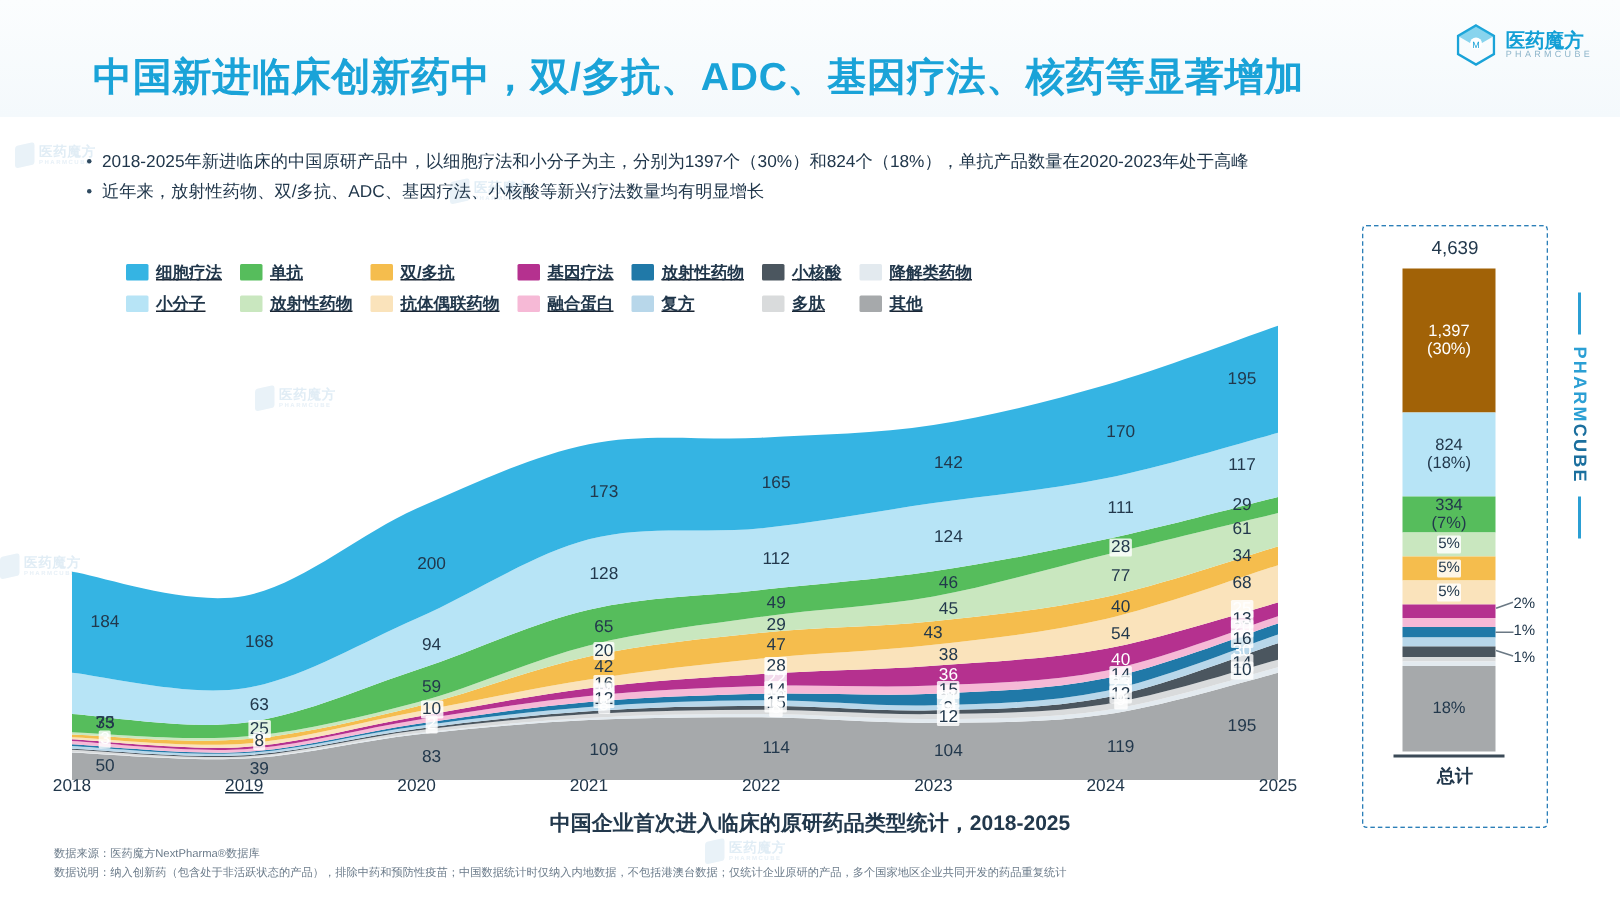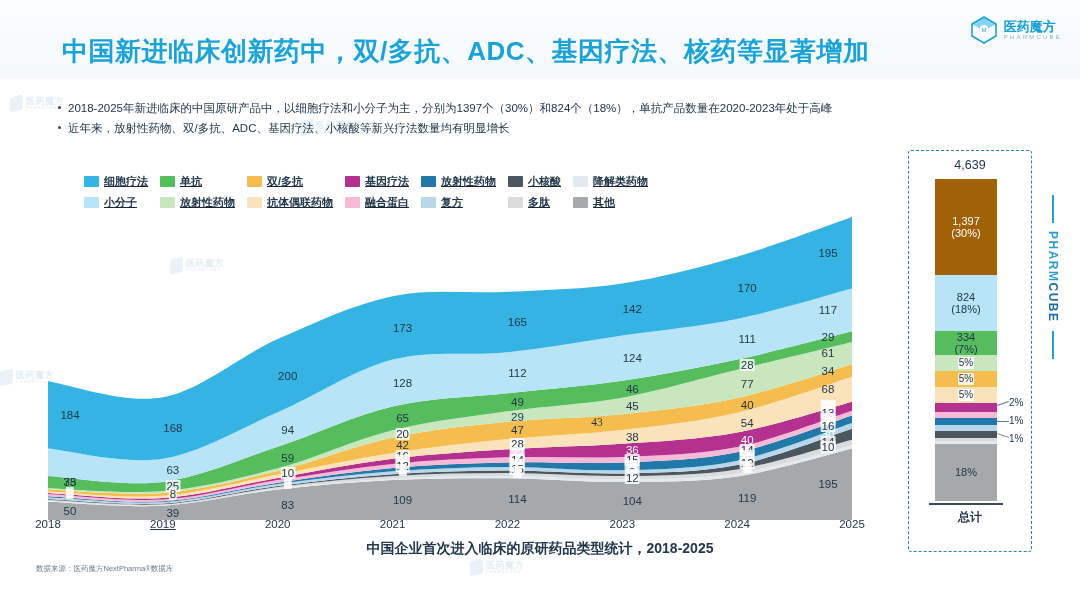--- a/index.html
+++ b/index.html
@@ -352,21 +352,21 @@
       <div class="dl boxed w" style="left: 477.429px; top: 293.337px;">22</div>
       <div class="dl boxed" style="left: 477.429px; top: 299.93px;">14</div>
       <div class="dl boxed w" style="left: 477.429px; top: 304.692px;">12</div>
       <div class="dl boxed" style="left: 477.429px; top: 308.721px;">15</div>
       <div class="dl boxed w" style="left: 477.429px; top: 311.834px;">8</div>
       <div class="dl" style="left: 477.429px; top: 339.122px;">114</div>
       <div class="dl" style="left: 592.286px; top: 149.39px;">142</div>
       <div class="dl" style="left: 592.286px; top: 198.105px;">124</div>
       <div class="dl" style="left: 592.286px; top: 229.238px;">46</div>
       <div class="dl" style="left: 592.286px; top: 245.904px;">45</div>
-      <div class="dl" style="left: 557px; top: 262.02px; font-family: Liberation Serif, serif;">43</div>
+      <div class="dl" style="left: 582px; top: 262.02px;">43</div>
       <div class="dl" style="left: 592.286px; top: 276.855px;">38</div>
       <div class="dl w" style="left: 592.286px; top: 290.407px;">36</div>
       <div class="dl boxed" style="left: 592.286px; top: 299.747px;">15</div>
       <div class="dl boxed w" style="left: 592.286px; top: 306.34px;">21</div>
       <div class="dl boxed" style="left: 592.286px; top: 311.834px;">9</div>
       <div class="dl boxed w" style="left: 592.286px; top: 314.765px;">7</div>
       <div class="dl boxed" style="left: 592.286px; top: 317.695px;">12</div>
       <div class="dl" style="left: 592.286px; top: 340.953px;">104</div>
       <div class="dl" style="left: 707.143px; top: 127.779px;">170</div>
       <div class="dl" style="left: 707.143px; top: 179.241px;">111</div>
@@ -452,13 +452,14 @@
 
 <div class="vert">
   <div class="ln"></div>
   <div class="txt"><span>PHARM</span><b>CUBE</b></div>
   <div class="ln"></div>
 </div>
 
 <div class="caption">中国企业首次进入临床的原研药品类型统计，2018-2025</div>
 <div class="notes">
   <div class="note">数据来源：医药魔方NextPharma®数据库</div>
+  <div class="note">数据说明：纳入创新药（包含处于非活跃状态的产品），排除中药和预防性疫苗；中国数据统计时仅纳入内地数据，不包括港澳台数据；仅统计企业原研的产品，多个国家地区企业共同开发的药品重复统计</div>
 </div>
 
 </body></html>

